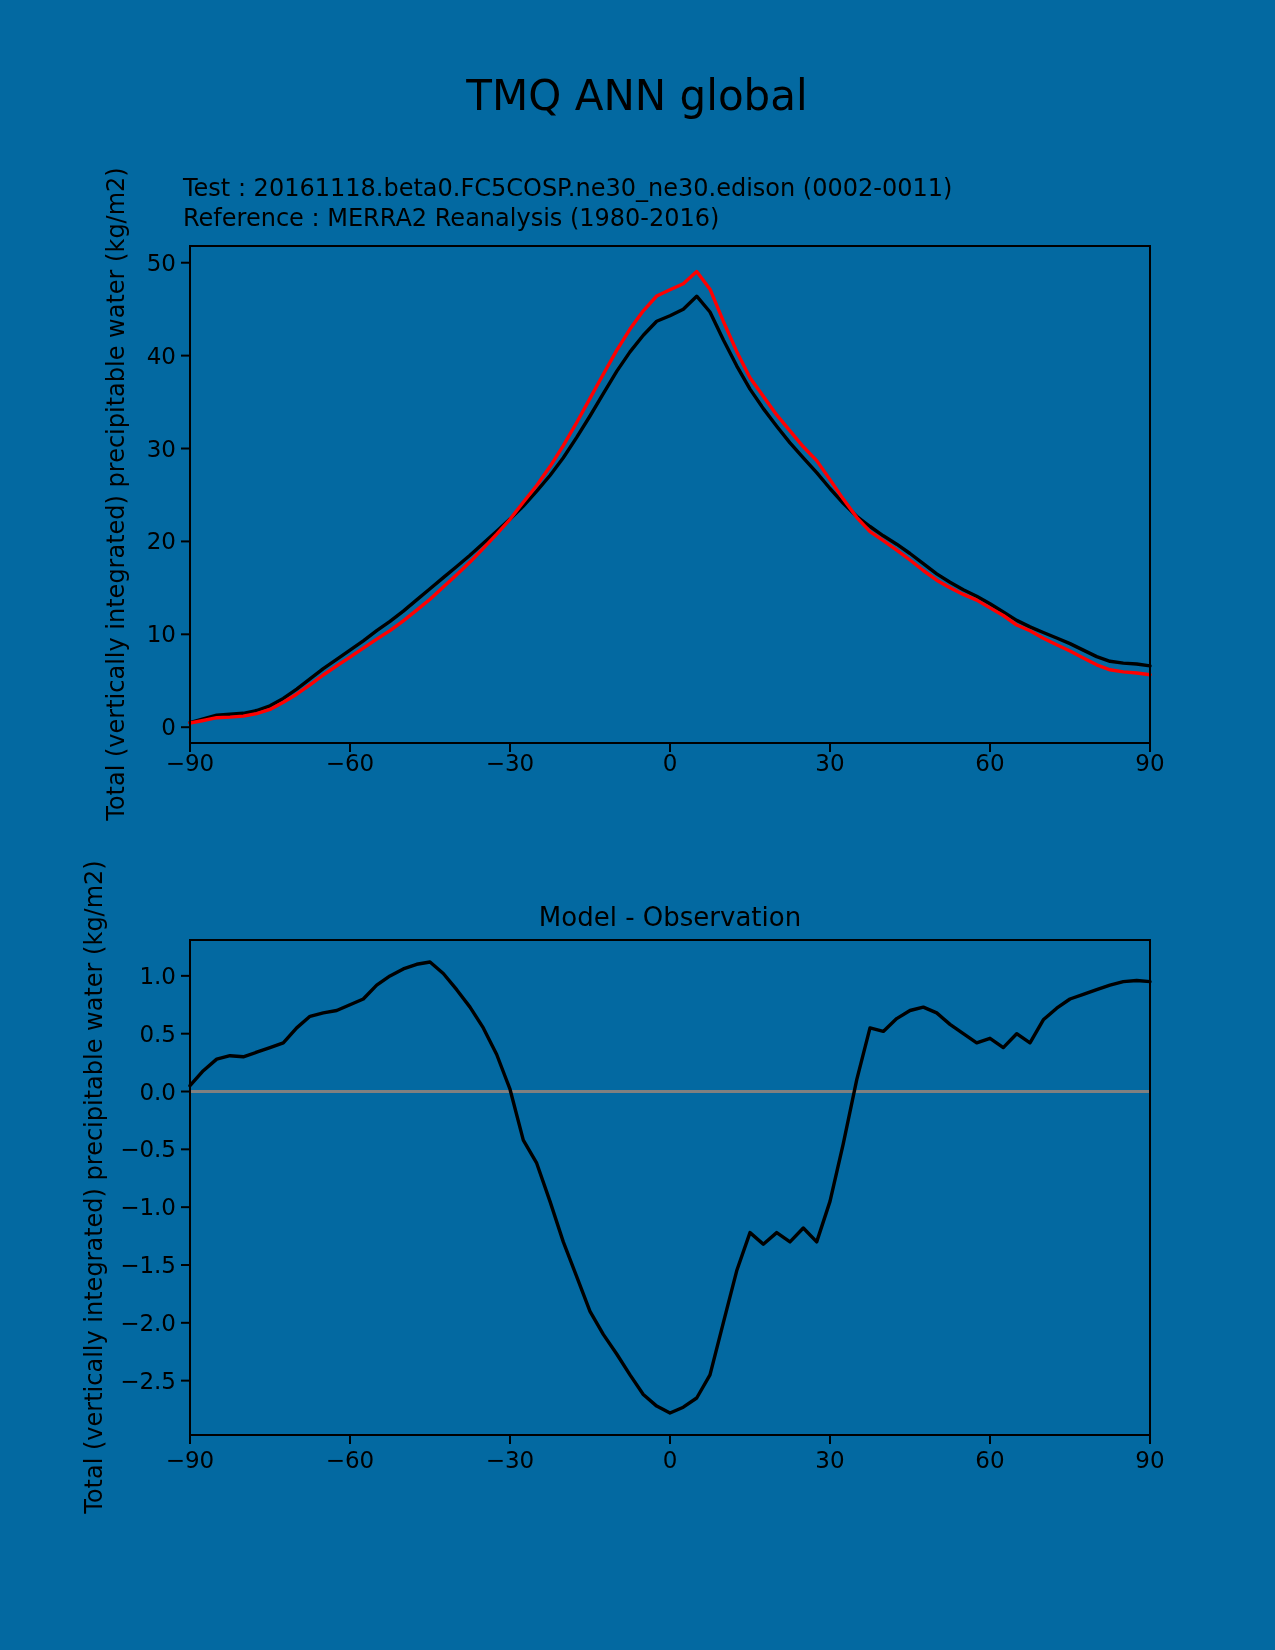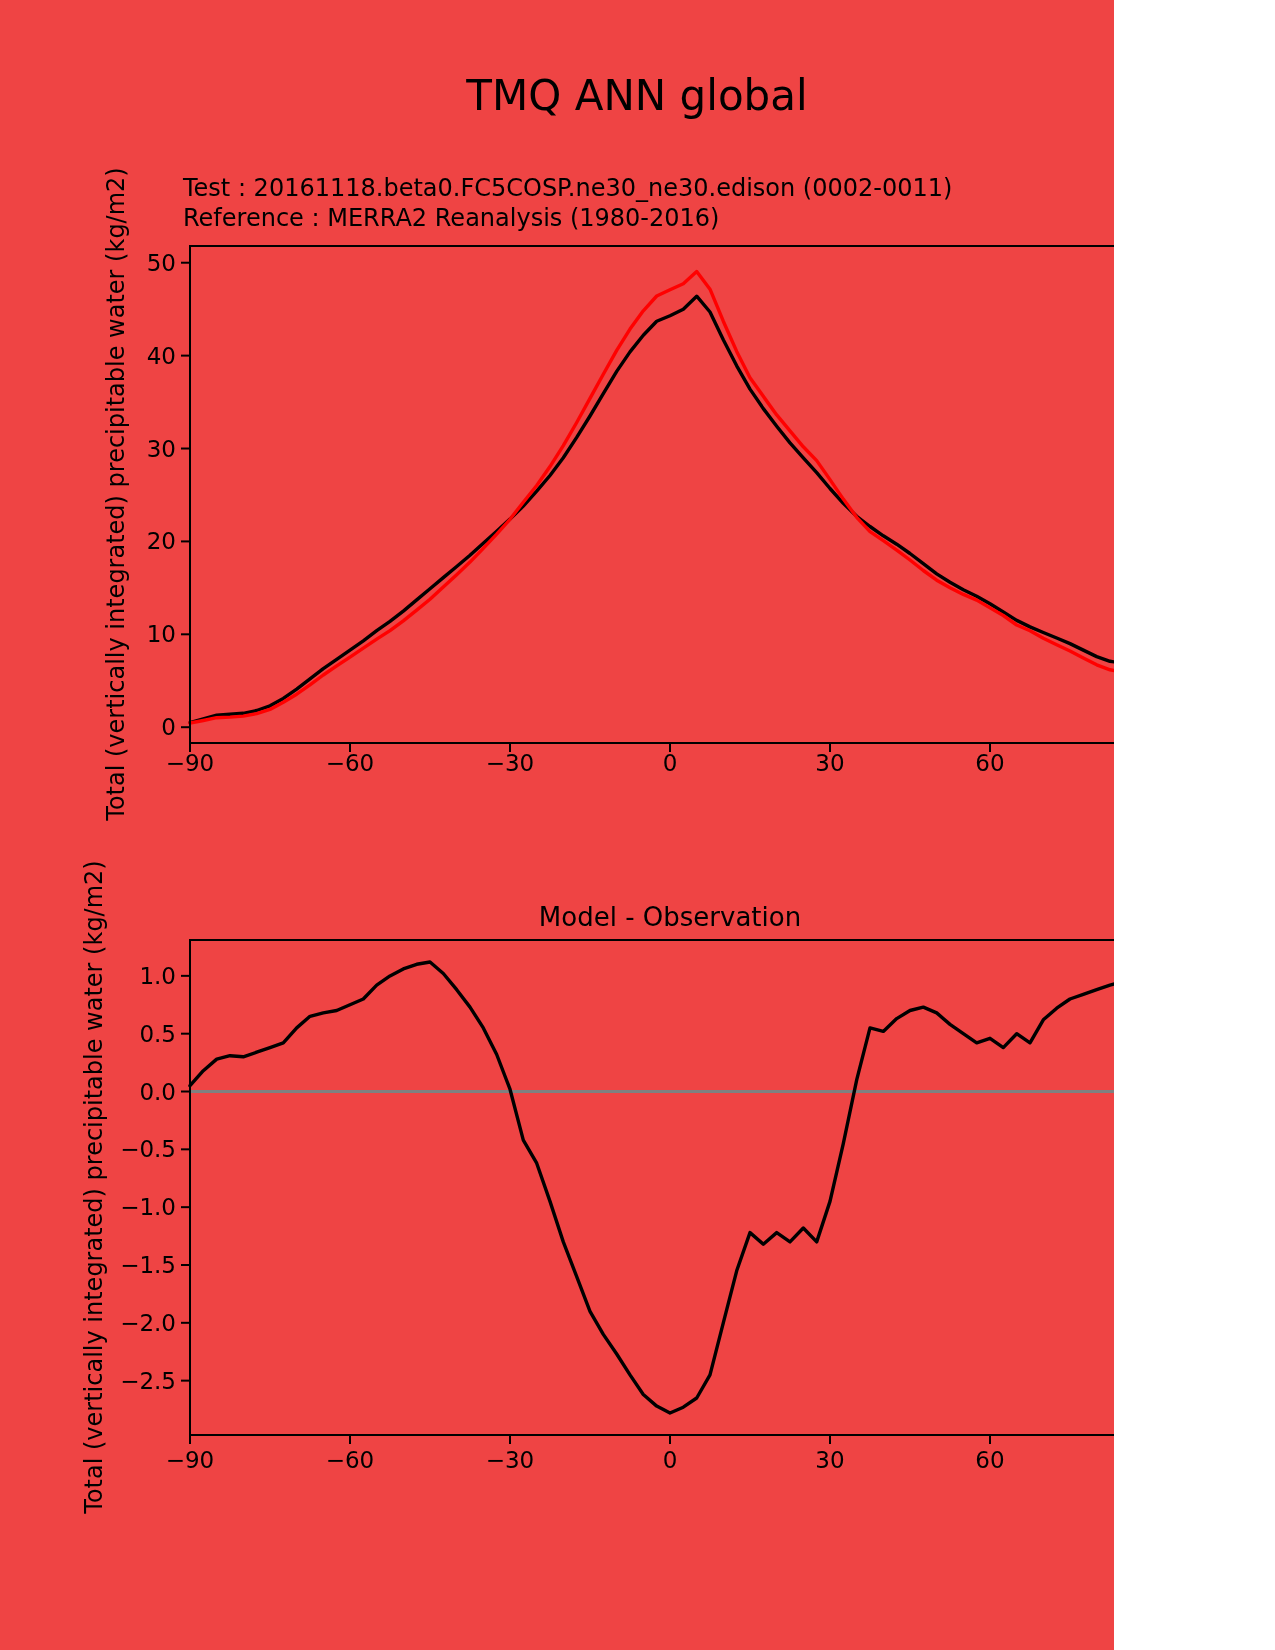--- a/index.html
+++ b/index.html
@@ -1,16 +1,16 @@
 <!DOCTYPE html>
 <html><head>
 <meta charset="utf-8">
 <style>
   html,body{margin:0;padding:0;background:#ffffff;}
-  .figure{position:relative;width:1114px;height:1650px;background:#ef4444;
+  .figure{position:relative;width:1275px;height:1650px;background:#0369a1;
           font-family:"DejaVu Sans","Liberation Sans",sans-serif;overflow:hidden;}
   svg{display:block;}
   svg text{font-family:"DejaVu Sans","Liberation Sans",sans-serif;fill:#000000;}
   .suptitle{font-size:42px;}
   .legend-line{font-size:24px;}
   .axis-label{font-size:24px;}
   .chart-title{font-size:26px;}
   .tick-label{font-size:23px;}
   .axes-box{fill:none;stroke:#000000;stroke-width:2px;}
 </style>

